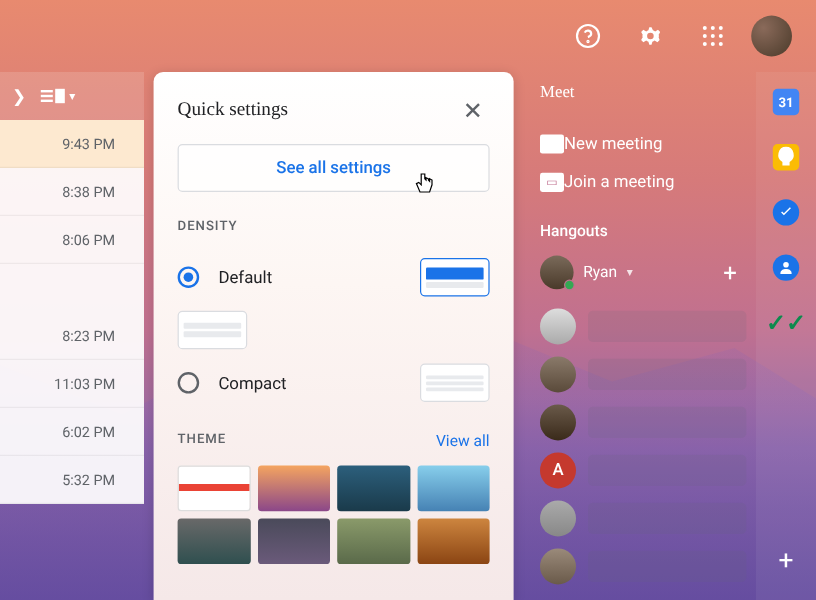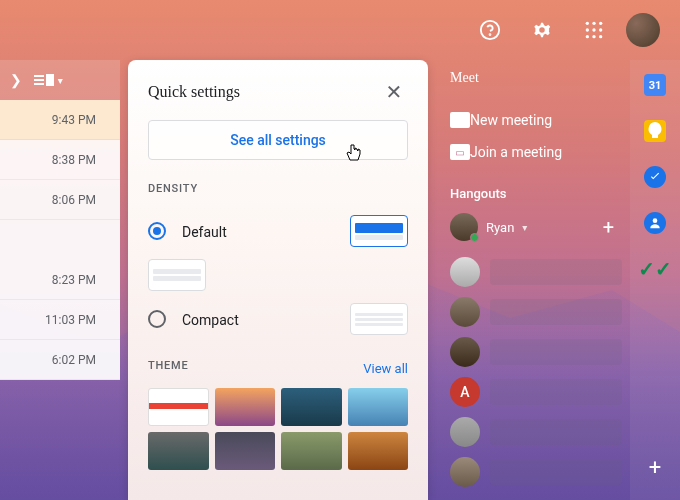--- a/index.html
+++ b/index.html
@@ -139,20 +139,21 @@
     </div>
   </div>
   <div class="time-list">
     <div class="time-row highlight">9:43 PM</div>
     <div class="time-row">8:38 PM</div>
     <div class="time-row">8:06 PM</div>
     <div class="spacer-row"></div>
     <div class="time-row">8:23 PM</div>
     <div class="time-row">11:03 PM</div>
     <div class="time-row">6:02 PM</div>
+    <div class="time-row">5:32 PM</div>
   </div>
 </div>
 
 <div class="panel">
   <div class="panel-header">
     <div class="panel-title">Quick settings</div>
     <div class="close-x">✕</div>
   </div>
   <div class="see-all">
     <span>See all settings</span>

